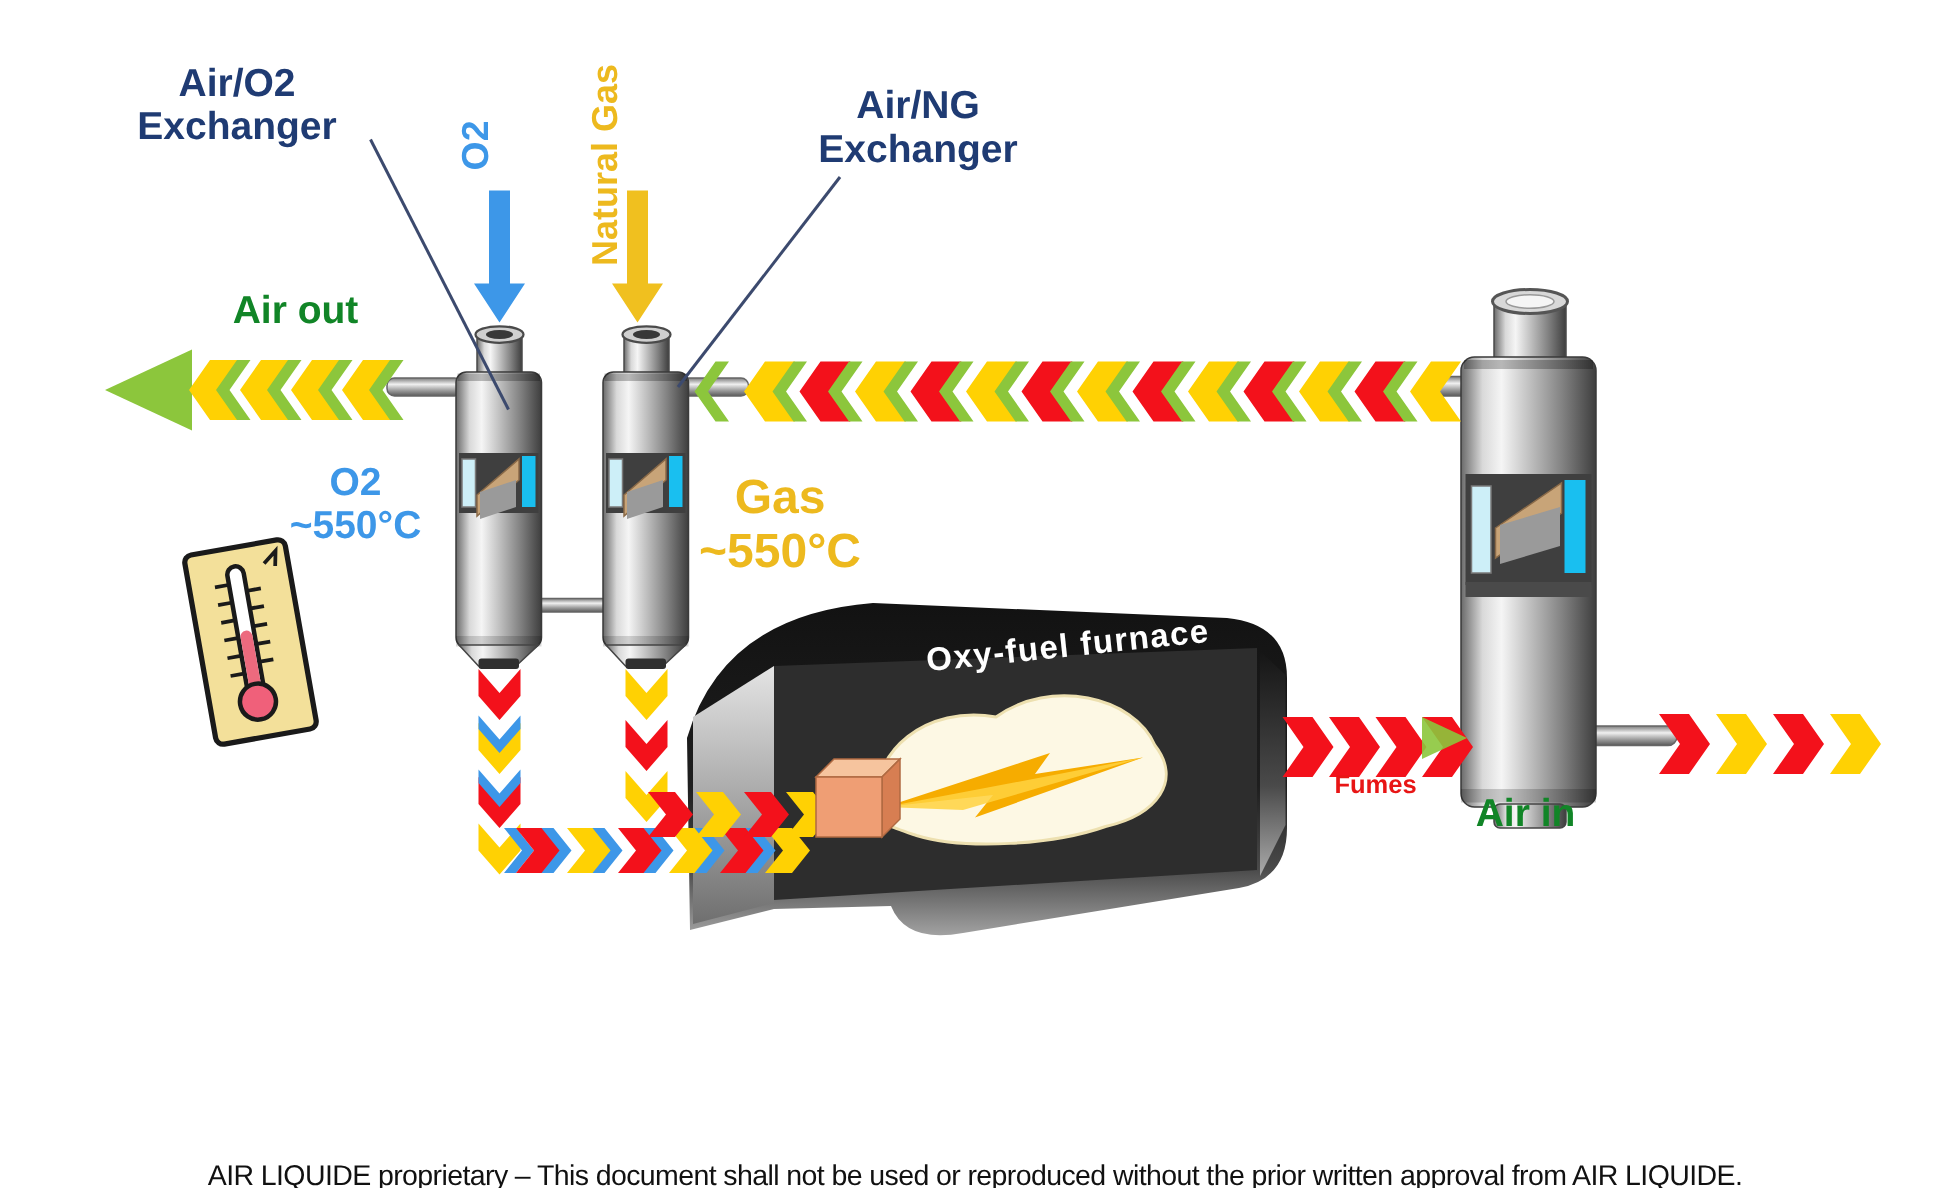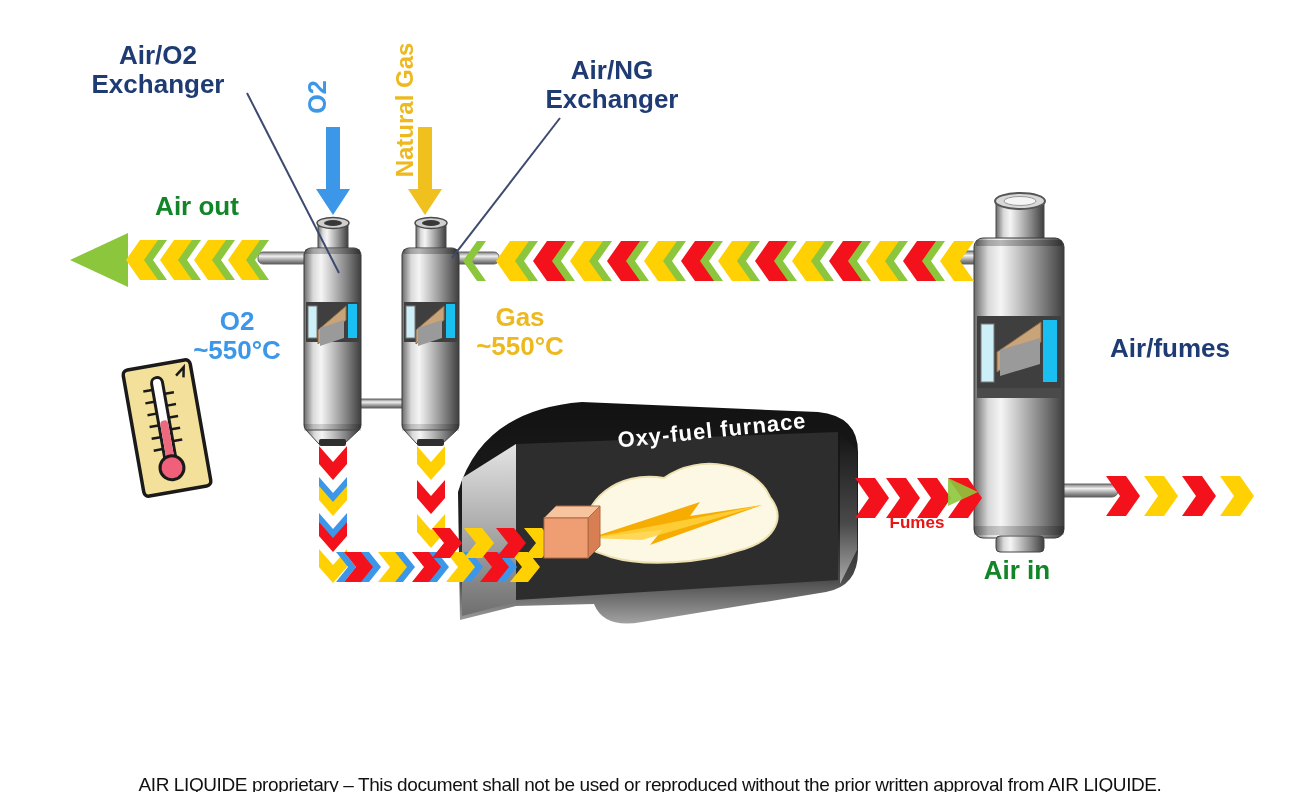--- a/index.html
+++ b/index.html
@@ -271,30 +271,29 @@
 
 <div class="lbl gold vert" style="left:405px;top:110px;font-size:24px;">Natural Gas</div>
 
 <div class="lbl green" style="left:197px;top:207px;font-size:26px;">Air out</div>
 
 <div class="lbl blue" style="left:237px;top:336px;font-size:26px;">
   <div>O2</div>
   <div>~550°C</div>
 </div>
 
-<div class="lbl gold" style="left:520px;top:332px;font-size:26px;">
+<div class="lbl gold" style="left:520px;top:350px;font-size:32px;">
   <div>Gas</div>
   <div>~550°C</div>
 </div>
 
 <div class="lbl furnlbl" style="left:712px;top:431px;">Oxy-fuel furnace</div>
 
 <div class="lbl navy" style="left:1170px;top:349px;">
-  <div>Air/fumes</div>
 </div>
 
 <div class="lbl red" style="left:917px;top:523px;font-size:17px;">Fumes</div>
 
-<div class="lbl green" style="left:1017px;top:571px;font-size:26px;">Air in</div>
+<div class="lbl green" style="left:1017px;top:542px;font-size:26px;">Air in</div>
 
 <div id="footer">AIR LIQUIDE proprietary – This document shall not be used or reproduced without the prior written approval from AIR LIQUIDE.</div>
 
 </div>
 
 </body></html>

